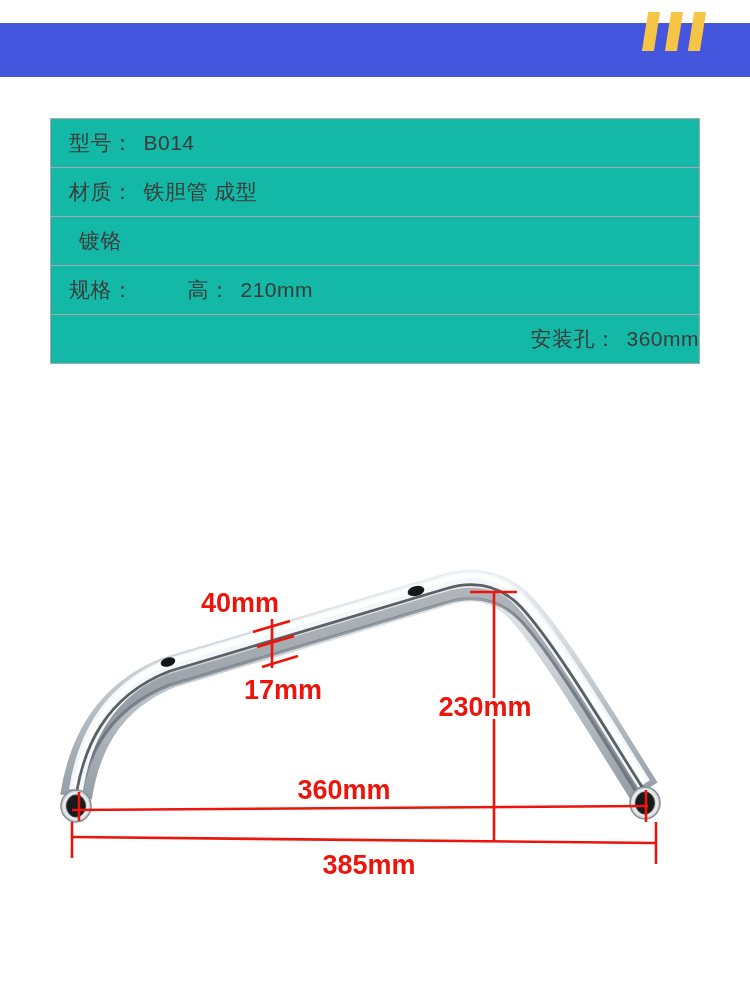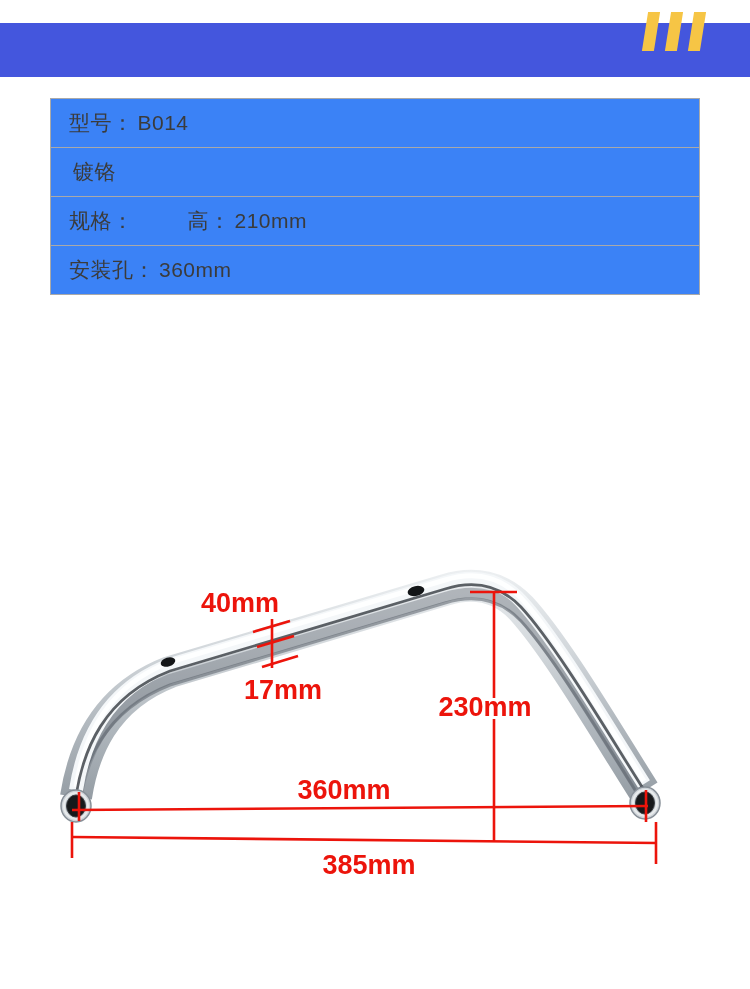--- a/index.html
+++ b/index.html
@@ -5,25 +5,25 @@
   html,body{margin:0;padding:0;background:#ffffff;}
   .page{position:relative;width:750px;height:989px;background:#ffffff;overflow:hidden;
         font-family:"Liberation Sans","DejaVu Sans",sans-serif;}
 
   
   .topbar{position:absolute;top:23px;left:0;width:750px;height:54px;background:#4456dd;}
   .stripes{position:absolute;top:12px;left:645px;display:flex;gap:11px;transform:skewX(-9deg);}
   .stripe{width:12px;height:39px;background:#f6c545;}
 
   
-  .spec-table{position:absolute;left:50px;top:98px;width:648px;border:1px solid #a9a9a9;background:#3b82f6;}
+  .spec-table{position:absolute;left:50px;top:118px;width:648px;border:1px solid #a9a9a9;background:#14b8a6;}
   .trow{height:48px;border-bottom:1px solid #a9a9a9;display:flex;align-items:center;
         padding-left:18px;font-size:21px;color:#3b3b3b;letter-spacing:0.5px;}
-  .trow:last-child{border-bottom:none;}
-  .trow .v{margin-left:4px;}
+  .trow:last-child{border-bottom:none;justify-content:flex-end;}
+  .trow .v{margin-left:10px;}
   .trow .l2{margin-left:54px;}
 
   
   .figure-wrap{position:absolute;left:0;top:540px;width:750px;height:360px;}
   svg text{font-family:"Liberation Sans","DejaVu Sans",sans-serif;font-weight:700;font-size:27px;fill:#ec140b;}
 </style>
 </head>
 <body>
 
 <div class="page">
@@ -32,20 +32,24 @@
   <div class="stripes">
     <span class="stripe"></span>
     <span class="stripe"></span>
     <span class="stripe"></span>
   </div>
 
   <div class="spec-table">
     <div class="trow">
       <span>型号：</span>
       <span class="v">B014</span>
+    </div>
+    <div class="trow">
+      <span>材质：</span>
+      <span class="v">铁胆管 成型</span>
     </div>
     <div class="trow">
       <span class="v">镀铬</span>
     </div>
     <div class="trow">
       <span>规格：</span>
       <span class="l2">高：</span>
       <span class="v">210mm</span>
     </div>
     <div class="trow">

